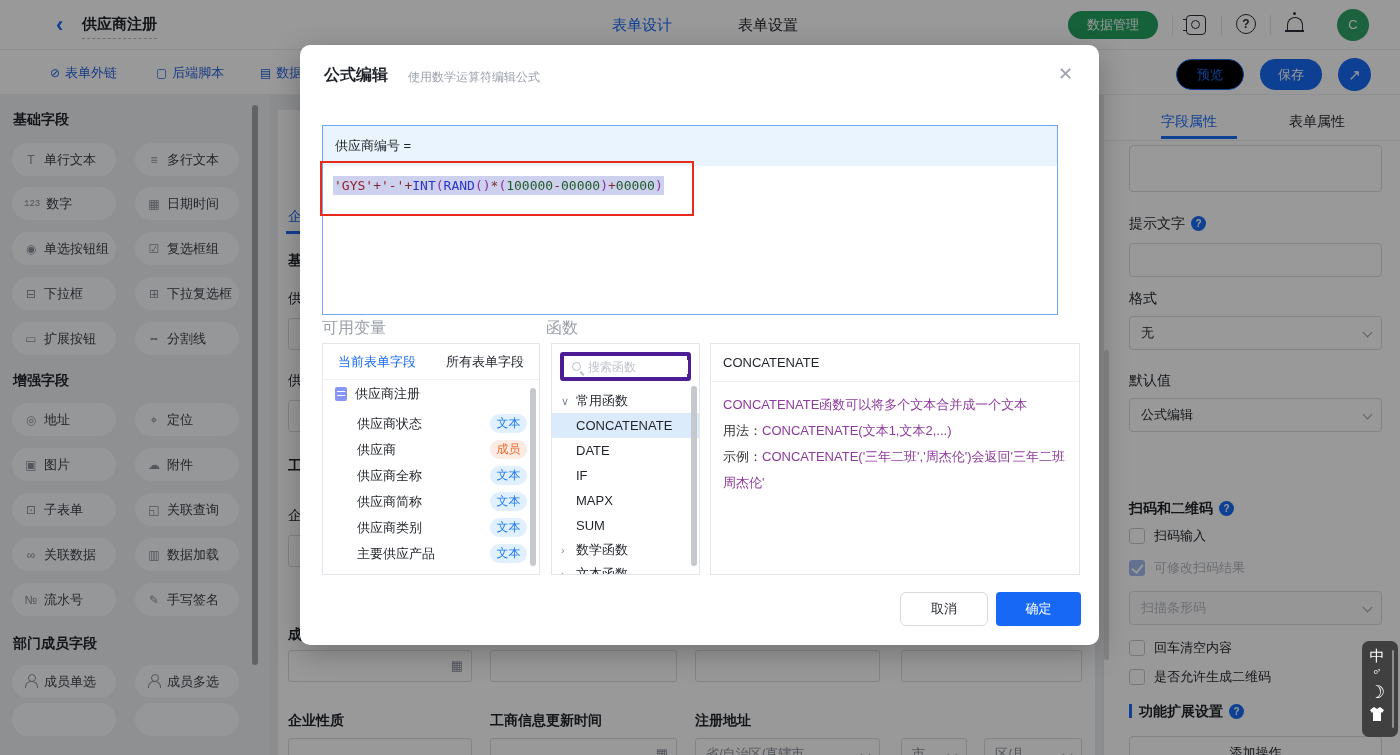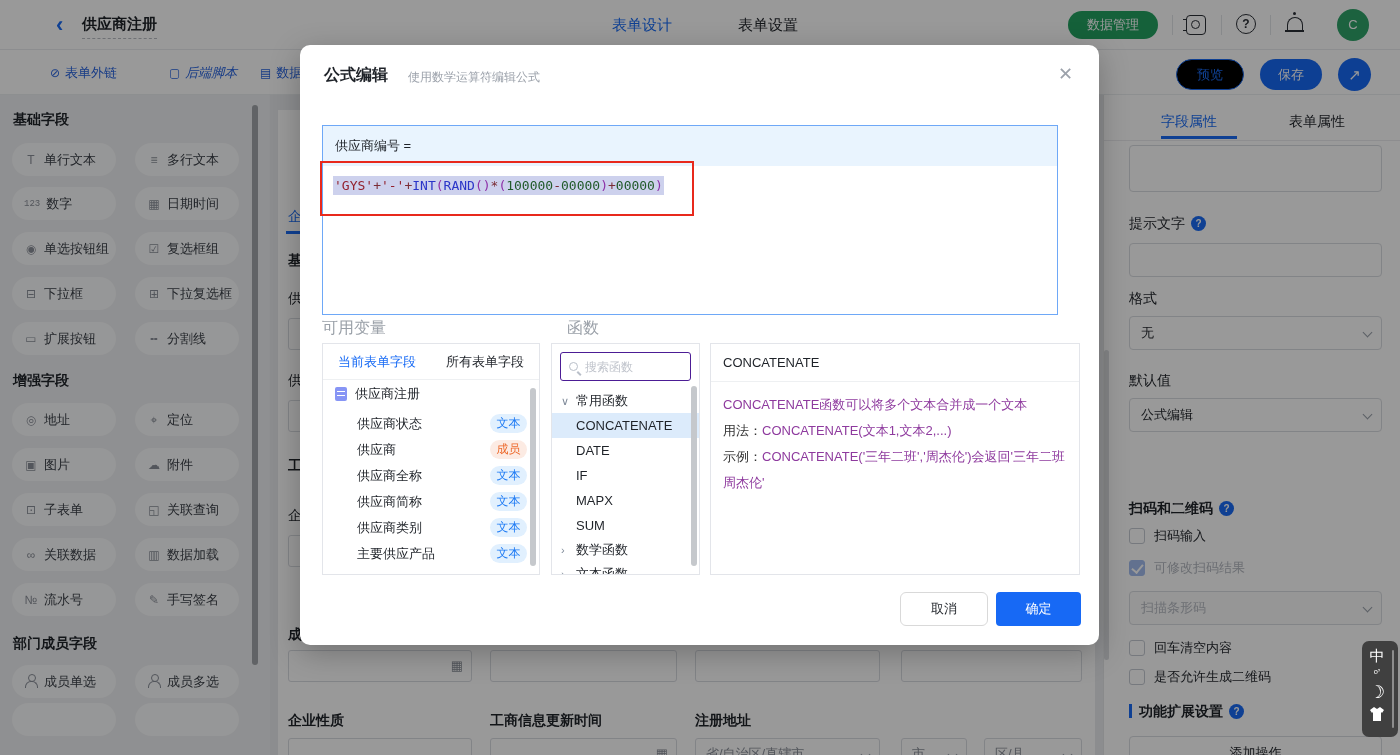--- a/index.html
+++ b/index.html
@@ -99,21 +99,21 @@
   .tree-root { display:flex; align-items:center; height:27px; padding-left:12px; font-size:13px; }
   .doc-icon { width:12px; height:14px; background:#8795f5; border-radius:2px; margin-right:8px; position:relative; }
   .doc-icon::after { content:""; position:absolute; left:2px; top:4px; width:8px; height:1.6px; background:#fff; box-shadow:0 4px 0 #fff; }
   .tree-item { display:flex; align-items:flex-end; height:26px; padding-left:34px; padding-right:12px; font-size:13px; }
   .tree-item .nm { flex:1; }
   .badge { width:37px; height:19px; border-radius:10px; font-size:12px; text-align:center; line-height:19px; flex:none; }
   .badge.text { background:#e1f0fe; color:#1f7bf4; }
   .badge.member { background:#fcebe3; color:#ed6a2c; }
   .vp-scroll { position:absolute; right:3px; top:44px; width:6px; height:178px; background:#c5c8cc; border-radius:3px; }
   .fp { left:251px; width:149px; }
-  .search-box { margin:8px; height:29px; border:1px solid #4c1d95; border-radius:3px; display:flex; align-items:center; padding-left:8px; }
+  .search-box { margin:8px; height:29px; border:4px solid #4c1d95; border-radius:3px; display:flex; align-items:center; padding-left:8px; }
   .icon-search { width:9px; height:9px; border:1.6px solid #b9bfc9; border-radius:50%; position:relative; flex:none; }
   .icon-search::after { content:""; position:absolute; left:8px; top:8px; width:5px; height:1.6px; background:#b9bfc9; transform:rotate(45deg); transform-origin:left top; }
   .search-box input { border:none; outline:none; width:100px; margin-left:7px; font-size:12px; color:#333; font-family:inherit; }
   .search-box input::placeholder { color:#c0c4cc; }
   .fn-group { display:flex; align-items:center; height:24px; padding-left:9px; font-size:13px; color:#1f2329; }
   .fn-group .ar { color:#7f8a99; font-size:11px; margin-right:6px; width:9px; }
   .fn-item { height:25px; line-height:25px; padding-left:24px; font-size:13px; color:#1f2329; }
   .fn-item.selected { background:#dcebfb; }
   .fp-scroll { position:absolute; right:2px; top:42px; width:6px; height:180px; background:#c5c8cc; border-radius:3px; }
   .dp { left:410px; width:370px; }
@@ -146,21 +146,21 @@
     <span class="abs icon-book"></span>
     <span class="abs tb-divider" style="left:1221px;"></span>
     <span class="abs icon-help-top">?</span>
     <span class="abs tb-divider" style="left:1270px;"></span>
     <span class="abs icon-bell"></span>
     <span class="abs avatar">C</span>
   </div>
 
   <div class="abs toolbar">
     <span class="abs tool-link" style="left:50px;"><span class="gl">⊘</span><span>表单外链</span></span>
-    <span class="abs tool-link" style="left:169px;font-style:italic;"><span class="gl">▢</span><span>后端脚本</span></span>
+    <span class="abs tool-link" style="left:156px;"><span class="gl">▢</span><span>后端脚本</span></span>
     <span class="abs tool-link" style="left:260px;"><span class="gl">▤</span><span>数据权限</span></span>
   </div>
   <button class="abs btn-preview">预览</button>
   <button class="abs btn-save">保存</button>
   <button class="abs btn-share"><span>↗</span></button>
 
   <div class="abs sidebar">
     <span class="abs sb-title" style="top:16px;">基础字段</span>
     <div class="abs pill" style="left:12px;top:48px;">
         <span class="gl">T</span>
@@ -340,21 +340,21 @@
     <span class="abs m-subtitle">使用数学运算符编辑公式</span>
     <span class="abs m-close">✕</span>
 
     <div class="abs f-box">
       <div class="f-head">供应商编号 =</div>
       <div class="f-code"><span class="sel"><span class="tk str">'GYS'</span><span class="tk op">+</span><span class="tk str">'-'</span><span class="tk op">+</span><span class="tk fn">INT</span><span class="tk par">(</span><span class="tk fn">RAND</span><span class="tk par">(</span><span class="tk par">)</span><span class="tk op">*</span><span class="tk par">(</span><span class="tk num">100000</span><span class="tk op">-</span><span class="tk num">00000</span><span class="tk par">)</span><span class="tk op">+</span><span class="tk num">00000</span><span class="tk par">)</span></span></div>
     </div>
     <div class="abs red-rect"></div>
 
     <span class="abs m-seclabel" style="left:22px;">可用变量</span>
-    <span class="abs m-seclabel" style="left:267px;">函数</span>
+    <span class="abs m-seclabel" style="left:246px;">函数</span>
 
     <div class="abs panel vp">
       <div class="vp-tabs">
         <span class="vp-tab active">当前表单字段</span>
         <span class="vp-tab">所有表单字段</span>
       </div>
       <div class="tree-root">
           <span class="doc-icon"></span>
           <span>供应商注册</span>
         </div>

